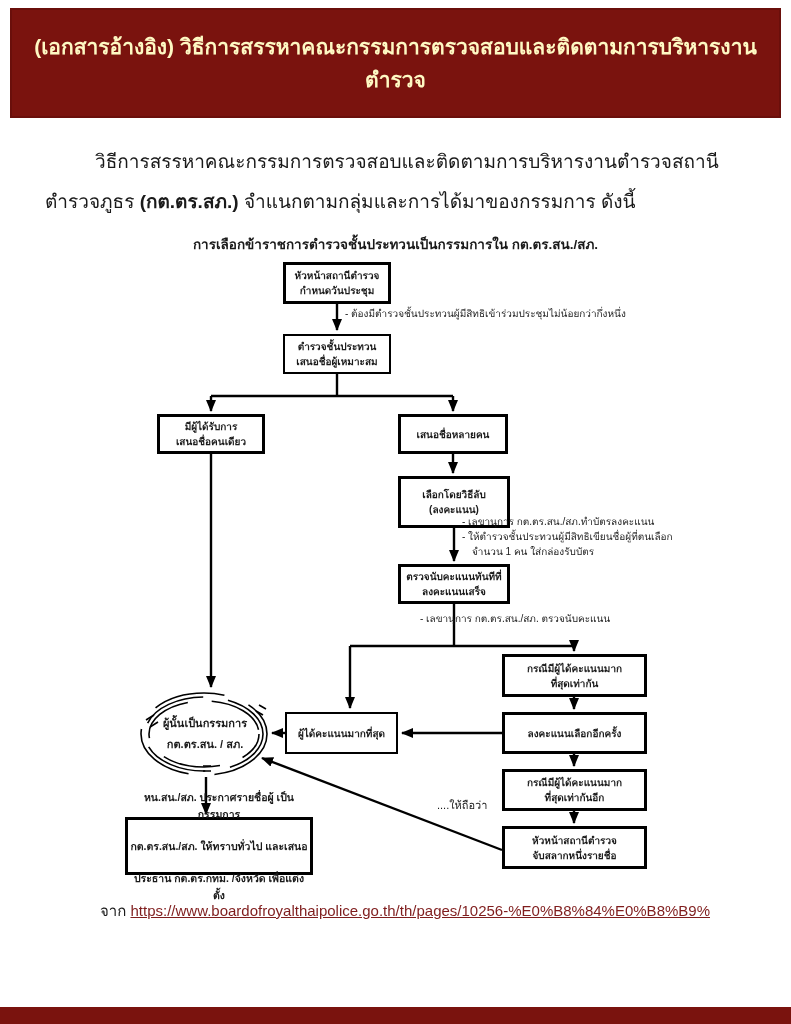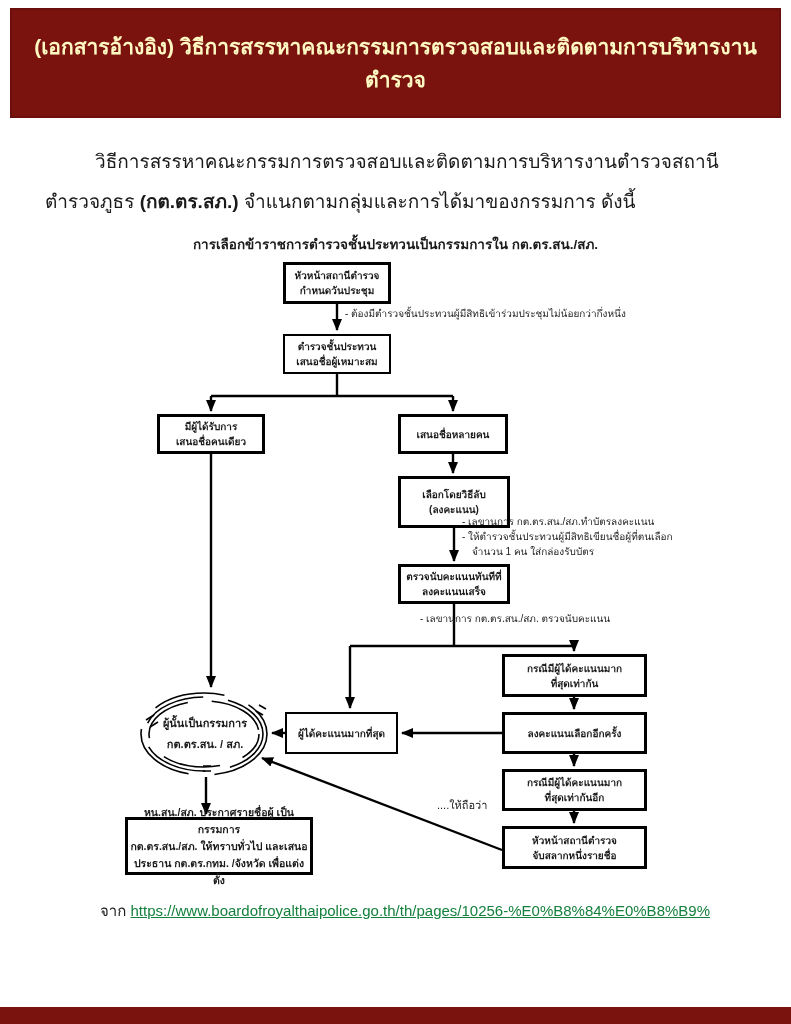--- a/index.html
+++ b/index.html
@@ -38,30 +38,30 @@
   .note{
     position:absolute;font-size:10px;line-height:15px;white-space:nowrap;z-index:3;
   }
   .note .ind{padding-left:10px;}
   .ellipse-label{
     left:139px;top:713px;width:132px;text-align:center;font-size:11px;
     font-weight:bold;line-height:21px;z-index:2;
   }
   .deemed-label{left:437px;top:796px;font-size:11px;z-index:3;}
   .announce-box{
-    left:125px;top:817px;width:188px;height:58px;font-size:10.5px;line-height:17px;
+    left:125px;top:817px;width:188px;height:58px;font-size:10.5px;line-height:17px;gap:15px;
   }
   svg.wires{position:absolute;left:0;top:0;z-index:1;pointer-events:none;}
   
   .source{
     left:55px;top:895px;width:710px;font-size:15px;line-height:31px;
   }
   .source .lbl{font-weight:bold;}
   .source .from-line{padding-left:45px;}
-  .source a{color:#15803d;}
+  .source a{color:#7f1d1d;}
   .bottom-bar{left:0;top:1007px;width:791px;height:17px;background:#7A130E;}
 </style>
 </head>
 <body>
 
 <div class="abs header">
   <div>(เอกสารอ้างอิง)  วิธีการสรรหาคณะกรรมการตรวจสอบและติดตามการบริหารงานตำรวจ</div>
 </div>
 
 <div class="abs intro">

